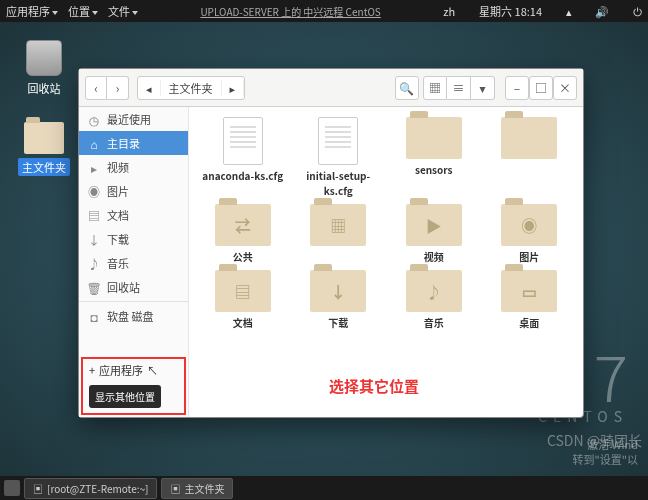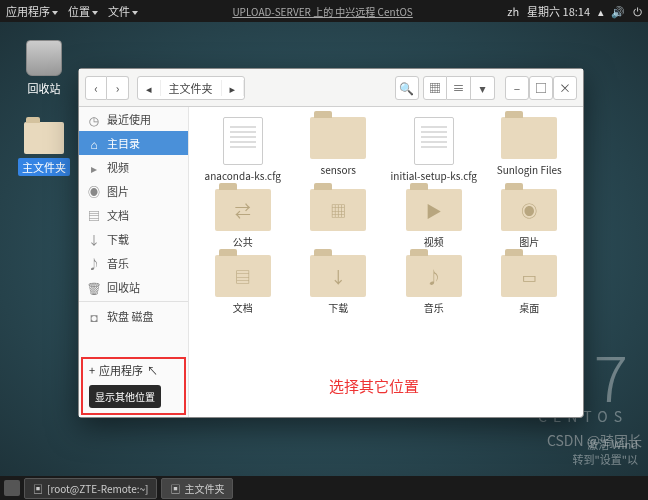--- a/index.html
+++ b/index.html
@@ -2,21 +2,21 @@
 <html><head>
 <meta charset="utf-8">
 <style>
 * { box-sizing: border-box; margin: 0; padding: 0; font-family: "Noto Sans CJK SC", sans-serif; }
 body { width: 648px; height: 500px; background: #2e4a52; overflow: hidden; position: relative; }
 
 
 .panel { height: 22px; background: #1a1a1a; color: #ddd; display: flex; align-items: center; font-size: 11px; padding: 0 6px; }
 .panel .left { display: flex; gap: 10px; }
 .panel .center { flex: 1; text-align: center; color: #aaa; font-size: 10px; text-decoration: underline; }
-.panel .right { display: flex; gap: 8px; align-items: center; }
+.panel .right { display: flex; gap: 24px; align-items: center; }
 .tri { display: inline-block; width: 0; height: 0; border-left: 3px solid transparent; border-right: 3px solid transparent; border-top: 4px solid #ccc; margin-left: 2px; vertical-align: middle; }
 
 
 .desktop { position: absolute; inset: 22px 0 24px 0; background: radial-gradient(ellipse at center, #3a6876 0%, #1e333a 100%); }
 .desk-ic { position: absolute; width: 52px; text-align: center; color: #fff; font-size: 11px; }
 .trash .bin { width: 36px; height: 36px; margin: 0 auto 4px; background: linear-gradient(#ccc,#999); border-radius: 4px 4px 6px 6px; border: 1px solid #888; }
 .home-fold { width: 40px; height: 32px; margin: 0 auto 4px; background: #e8d9bd; border-radius: 2px; position: relative; }
 .home-fold::before { content:""; position:absolute; top:-5px; left:2px; width:14px; height:6px; background:#d4c29e; border-radius:2px 2px 0 0; }
 .home-sel { background: #3584e4; color: #fff; padding: 1px 4px; border-radius: 2px; display: inline-block; }
 
@@ -47,21 +47,21 @@
 .sidebar { width:110px; background:#fafafa; border-right:1px solid #e5e5e5; font-size:11px; color:#444; position:relative; }
 .sb-item { display:flex; align-items:center; gap:6px; padding:4px 8px; }
 .sb-item.active { background:#4a90d9; color:#fff; }
 .sb-ic { width:14px; height:14px; display:inline-flex; align-items:center; justify-content:center; font-size:12px; color:#888; }
 .sb-item.active .sb-ic { color:#fff; }
 .sb-sep { border-top:1px solid #e0e0e0; margin:2px 0; }
 .redbox { position:absolute; left:2px; bottom:2px; right:2px; height:58px; border:2px solid #e33; }
 .other-loc { display:flex; align-items:center; gap:4px; padding:3px 6px; font-size:11px; color:#333; }
 .tooltip { background:#2a2a2a; color:#fff; font-size:10px; padding:4px 6px; border-radius:3px; margin:4px 6px; display:inline-block; }
 
-.content { flex:1; padding:10px 8px; overflow:auto; position:relative; }
+.content { flex:1; padding:10px 8px; overflow:auto; position:relative;font-weight:bold; }
 .grid { display:grid; grid-template-columns:repeat(4, 1fr); gap:6px 4px; }
 .item { text-align:center; font-size:10px; color:#333; }
 .fold { width:56px; height:42px; margin:0 auto 3px; background:#e8d9bd; border-radius:2px; position:relative; }
 .fold::before { content:""; position:absolute; top:-6px; left:4px; width:18px; height:7px; background:#d4c29e; border-radius:2px 2px 0 0; }
 .fold .glyph { position:absolute; inset:0; display:flex; align-items:center; justify-content:center; color:#b8a67f; font-size:16px; }
 .file { width:40px; height:48px; margin:0 auto 3px; background:#fff; border:1px solid #ccc; border-radius:2px; position:relative; }
 .file::after { content:""; position:absolute; top:8px; left:6px; right:6px; height:2px; background:#ddd; box-shadow:0 5px 0 #ddd,0 10px 0 #ddd,0 15px 0 #ddd,0 20px 0 #ddd; }
 .annot { position:absolute; left:140px; top:268px; color:#e33; font-size:15px; }
 
 
@@ -182,30 +182,29 @@
           <div class="tooltip">显示其他位置</div>
         </div>
       </div>
       <div class="content">
         <div class="grid" id="grid">
             <div class="item">
               <div class="file"></div>
               <div>anaconda-ks.cfg</div>
             </div>
             <div class="item">
+              <div class="file"></div>
+              <div>initial-setup-ks.cfg</div>
+            </div>
+            <div class="item">
               <div class="fold"></div>
               <div>sensors</div>
             </div>
             <div class="item">
-              <div class="file"></div>
-              <div>initial-setup-ks.cfg</div>
-            </div>
-            <div class="item">
               <div class="fold"></div>
-              <div>Sunlogin Files</div>
             </div>
             <div class="item">
               <div class="fold">
                 <div class="glyph">⇄</div>
               </div>
               <div>公共</div>
             </div>
             <div class="item">
               <div class="fold">
                 <div class="glyph">▦</div>

